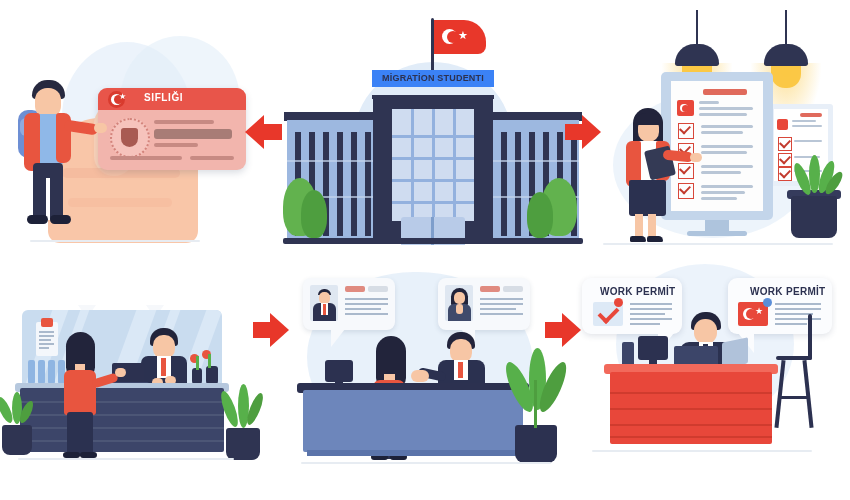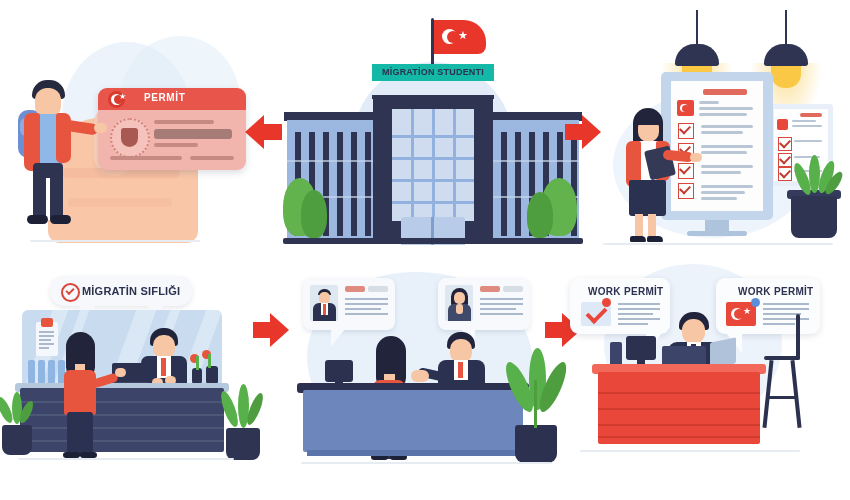--- a/index.html
+++ b/index.html
@@ -51,21 +51,21 @@
   .pp .arm{position:absolute;left:50px;top:56px;width:34px;height:11px;background:#e8553f;border-radius:6px;transform:rotate(9deg);}
   .pp .handd{position:absolute;left:80px;top:57px;width:13px;height:10px;background:#f7c6a5;border-radius:5px;}
   .pp .legs{position:absolute;left:19px;top:97px;width:30px;height:56px;background:#2e3350;border-radius:4px 4px 3px 3px;}
   .pp .legsplit{position:absolute;left:32px;top:112px;width:4px;height:42px;background:#fff;}
   .pp .shoe1{position:absolute;left:13px;top:149px;width:21px;height:9px;background:#1d2138;border-radius:5px;}
   .pp .shoe2{position:absolute;left:36px;top:149px;width:21px;height:9px;background:#1d2138;border-radius:5px;}
 
   
   .p2{left:283px;top:0;width:300px;height:250px;}
   .bldg-dome{position:absolute;left:70px;top:62px;width:160px;height:120px;background:#e1ecf8;border-radius:80px 80px 0 0;}
-  .sign{position:absolute;left:89px;top:64px;width:122px;height:17px;background:#14b8a6;}
+  .sign{position:absolute;left:89px;top:70px;width:122px;height:17px;background:#3b82f6;}
   .sign span{display:block;text-align:center;font-size:9px;font-weight:bold;color:#2c3150;line-height:17px;letter-spacing:.2px;}
   .signbar{position:absolute;left:89px;top:95px;width:122px;height:4px;background:#2f3452;}
   .ctr{position:absolute;left:90px;top:99px;width:120px;height:140px;background:#2f3452;}
   .ctr .win{position:absolute;left:19px;top:10px;width:82px;height:112px;background:#cfdcf0;}
   .ctr .gridw{position:absolute;background:#93b1de;}
   .ctr .door{position:absolute;left:28px;top:118px;width:64px;height:28px;background:#b8cbe8;border-radius:3px 3px 0 0;}
   .wing{position:absolute;top:120px;width:86px;height:120px;background:#9db8e0;}
   .wing.l{left:4px;} .wing.r{left:210px;}
   .wingcap{position:absolute;top:112px;width:92px;height:9px;background:#2f3452;}
   .wingcap.l{left:1px;} .wingcap.r{left:207px;}
@@ -178,21 +178,21 @@
       <div class="f2"></div>
     </div>
 
     <div class="idcard">
       <div class="topbar"></div>
       <div class="flagdot">
         <div class="crescent" style="left:3px;top:3px;width:11px;height:11px;"></div>
         <div style="position:absolute;left:6px;top:4px;width:9px;height:9px;border-radius:50%;background:#d93b2e;"></div>
         <div class="star" style="left:11px;top:2px;font-size:8px;">★</div>
       </div>
-      <div class="cardttl">PERMİT</div>
+      <div class="cardttl">SIFLIĞI</div>
       <div class="seal">
           <i></i>
         </div>
       <div class="ln" style="left:56px;top:32px;width:60px;height:4px;"></div>
       <div class="ln" style="left:56px;top:41px;width:78px;height:10px;background:#a87c76;"></div>
       <div class="ln" style="left:56px;top:55px;width:44px;height:4px;"></div>
       <div class="ln" style="left:12px;top:68px;width:72px;height:4px;"></div>
       <div class="ln" style="left:92px;top:68px;width:44px;height:4px;"></div>
     </div>
 
@@ -362,24 +362,20 @@
     <div class="potlip"></div>
     <div class="pot"></div>
     <div class="leaf" style="left:214px;top:162px;width:11px;height:34px;transform:rotate(-22deg);"></div>
     <div class="leaf" style="left:226px;top:155px;width:11px;height:38px;"></div>
     <div class="leaf" style="left:238px;top:160px;width:11px;height:34px;transform:rotate(20deg);"></div>
     <div class="leaf" style="left:246px;top:170px;width:10px;height:26px;transform:rotate(34deg);background:#4e9e3f;"></div>
     <div class="ground" style="left:20px;top:243px;width:230px;"></div>
   </div>
 
   <div class="panel p4">
-    <div class="bubble" style="left:50px;top:276px;width:142px;height:30px;left:50px;top:26px;">
-      <div class="chkcirc" style="left:11px;top:7px;"></div>
-      <div class="btxt" style="position:absolute;left:32px;top:9px;">MİGRATİN SIFLIĞI</div>
-    </div>
     <div class="btail" style="left:78px;top:55px;"></div>
     <div class="btail" style="left:146px;top:55px;"></div>
 
     <div class="wall">
       <div class="str" style="left:14px;top:-10px;width:16px;height:110px;"></div>
       <div class="str" style="left:42px;top:-10px;width:9px;height:110px;"></div>
       <div class="str" style="left:98px;top:-10px;width:20px;height:110px;"></div>
       <div class="str" style="left:132px;top:-10px;width:10px;height:110px;"></div>
       <div class="str" style="left:168px;top:-10px;width:16px;height:110px;"></div>
     </div>
@@ -522,21 +518,21 @@
     <div class="leaf" style="left:262px;top:110px;width:16px;height:54px;transform:rotate(24deg);background:#4e9e3f;"></div>
     <div style="position:absolute;left:251px;top:130px;width:3px;height:48px;background:#4e9e3f;"></div>
     <div class="ground" style="left:18px;top:212px;width:250px;"></div>
   </div>
 
   <div class="arrow arrow-right" style="left:545px;top:313px;">
     <div class="shaft"></div>
     <div class="head"></div>
   </div>
 
-  <div class="panel p6" style="left:558px;top:250px;width:267px;height:250px;">
+  <div class="panel p6" style="left:570px;top:250px;width:267px;height:250px;">
     <div class="blob" style="left:46px;top:14px;width:178px;height:160px;opacity:.55;"></div>
 
     <div class="wpcard" style="left:12px;top:28px;width:100px;height:56px;">
       <div class="wpttl" style="left:18px;top:8px;">WORK PERMİT</div>
       <div style="position:absolute;left:11px;top:24px;width:30px;height:24px;background:#dde9f6;border-radius:2px;">
         <div style="position:absolute;left:6px;top:5px;width:15px;height:8px;border-left:4px solid #e8473a;border-bottom:4px solid #e8473a;transform:rotate(-45deg);"></div>
         <div style="position:absolute;left:21px;top:-4px;width:9px;height:9px;border-radius:50%;background:#e8473a;"></div>
       </div>
       <div style="position:absolute;left:48px;top:25px;width:42px;height:2px;background:#aab9cc;"></div>
       <div style="position:absolute;left:48px;top:30px;width:42px;height:2px;background:#aab9cc;"></div>

